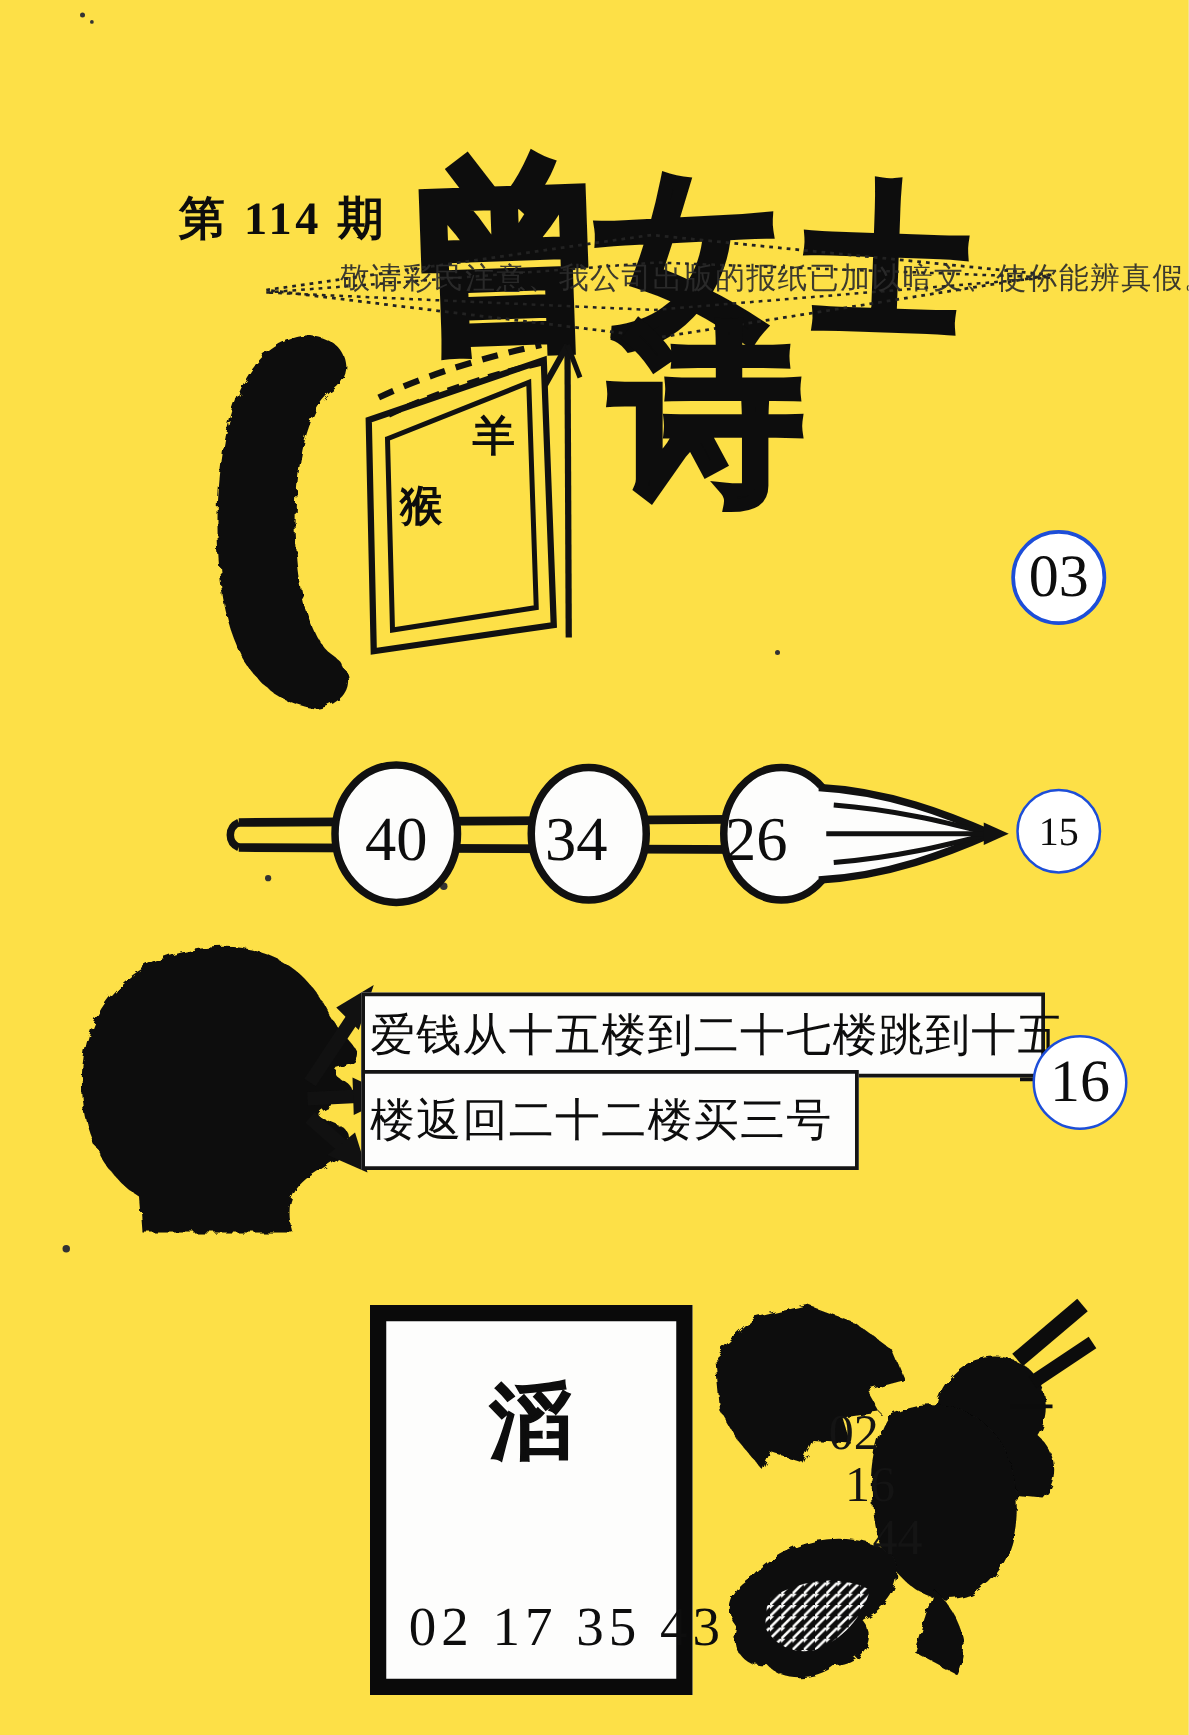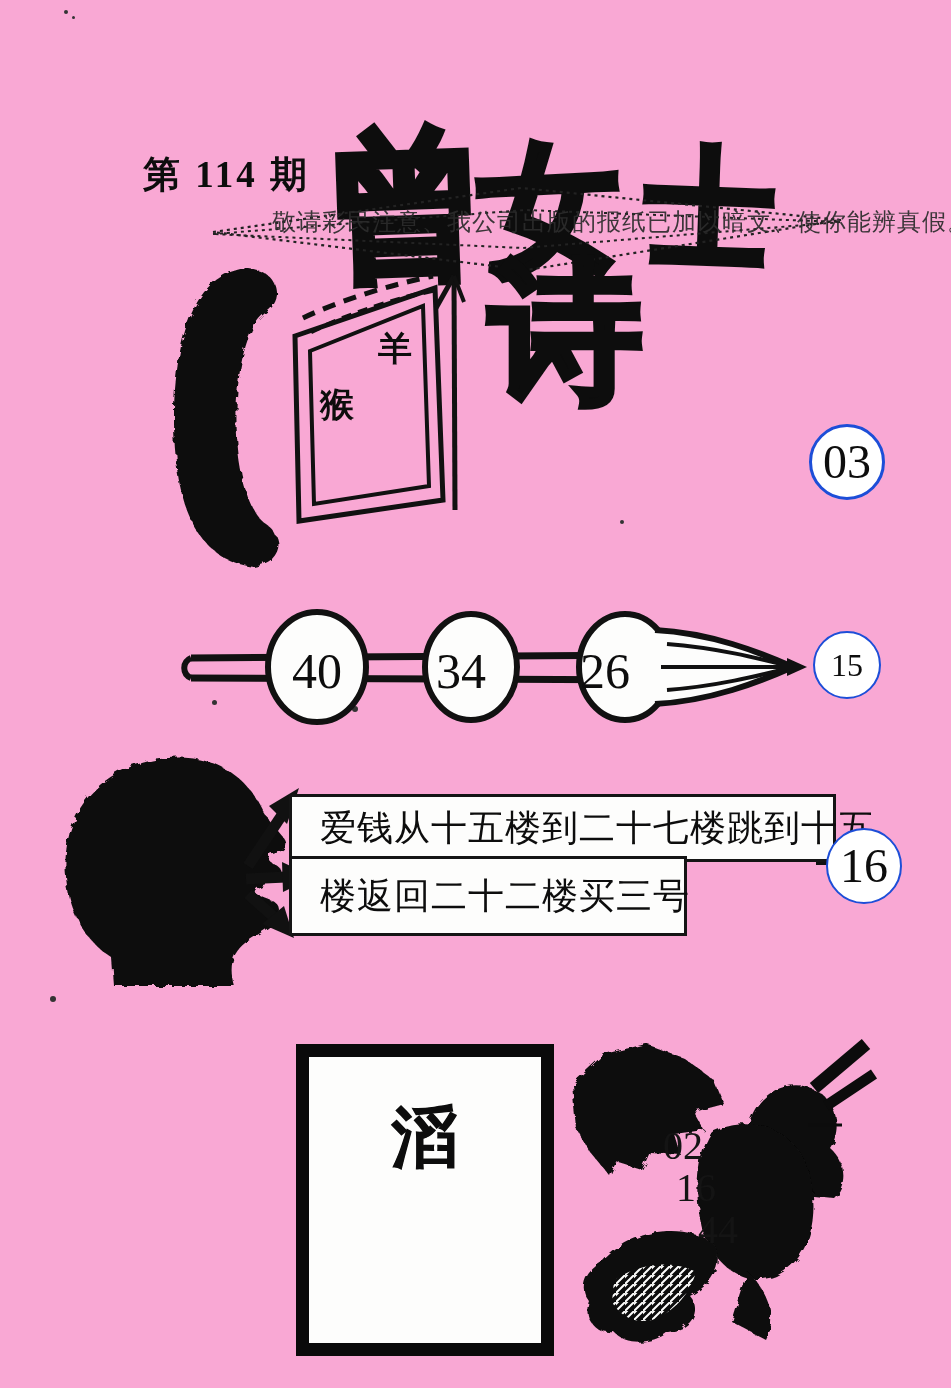--- a/index.html
+++ b/index.html
@@ -1,35 +1,35 @@
 <!DOCTYPE html>
 <html><head>
 <meta charset="utf-8">
 <style>
   html,body{margin:0;padding:0;background:#e8e8e8;}
-  .page{position:relative;width:951px;height:1388px;margin:0 auto;background:#f9a8d4;overflow:hidden;
+  .page{position:relative;width:951px;height:1388px;margin:0 auto;background:#fde047;overflow:hidden;
         font-family:"Liberation Serif","DejaVu Serif",serif;color:#0d0d0d;}
   .abs{position:absolute;}
   
   .issue{font-size:37px;letter-spacing:3px;font-weight:600;}
   .title-char{font-weight:900;-webkit-text-stroke:7px #0d0d0d;color:#0d0d0d;line-height:1;
               text-shadow:2px 2px 0 #0d0d0d,-1px 2px 0 #0d0d0d;}
   .disclaimer{font-size:24px;letter-spacing:1px;color:#2c2c2c;white-space:nowrap;
               font-family:"Liberation Sans","DejaVu Sans",sans-serif;opacity:.92;margin-left:40px;}
   
   .brush{font-weight:900;-webkit-text-stroke:2px #0d0d0d;letter-spacing:3px;line-height:1;}
   .poem-line{font-size:43px;}
   .poem-char{font-size:152px;line-height:1;-webkit-text-stroke:6px #0d0d0d;font-weight:900;}
   .password{font-size:36px;font-weight:700;letter-spacing:2px;}
   
   .badge{border:3px solid #1d4ed8;border-radius:50%;display:flex;align-items:center;justify-content:center;
          background:#fff;line-height:1;}
   
   .sbox{border:3px solid #151515;background:#fdfdfc;display:flex;align-items:center;}
-  .sbox span{font-size:36px;letter-spacing:1px;padding-left:28px;white-space:nowrap;}
+  .sbox span{font-size:36px;letter-spacing:1px;padding-left:4px;white-space:nowrap;}
   
   .stampbox{border:13px solid #0a0a0a;background:#fdfdfc;}
   .stamp-char{font-size:66px;font-weight:600;-webkit-text-stroke:1px #0d0d0d;}
   .stamp-nums{font-size:44px;letter-spacing:4px;white-space:nowrap;}
   .dove-num{font-size:40px;line-height:1;color:#141414;}
   .num-serif{font-family:"Liberation Serif","DejaVu Serif",serif;}
   .speck{background:#333;border-radius:50%;}
   svg{display:block;overflow:visible;}
 </style>
 </head>
@@ -127,20 +127,21 @@
     <span>爱钱从十五楼到二十七楼跳到十五</span>
   </div>
   <div class="abs sbox" style="left:289px;top:856px;width:392px;height:74px;">
     <span>楼返回二十二楼买三号</span>
   </div>
   <div class="abs" style="left:816px;top:862px;width:16px;height:3px;background:#111;"></div>
   <div class="abs badge num-serif" style="left:826px;top:828px;width:72px;height:72px;font-size:48px;border-width:2.5px;">16</div>
 
   <div class="abs stampbox" style="left:296px;top:1044px;width:232px;height:286px;">
     <div class="abs stamp-char" style="left:50%;top:36px;transform:translateX(-50%);">滔</div>
+    <div class="abs stamp-nums num-serif" style="left:18px;bottom:16px;">02 17 35 43</div>
   </div>
 
   <svg class="abs" style="left:562px;top:1032px;" width="320" height="330" viewBox="0 0 320 330">
     <defs>
       <pattern id="hatch" width="9" height="9" patternUnits="userSpaceOnUse">
         <path d="M0 9 L9 0 M-1 3 L3 -1" stroke="#fdfdfc" stroke-width="2"></path>
       </pattern>
     </defs>
 
     <path d="M10 52 L42 22 L84 12 L122 26 L152 48 L162 72 L132 80 L142 98 L112 102

